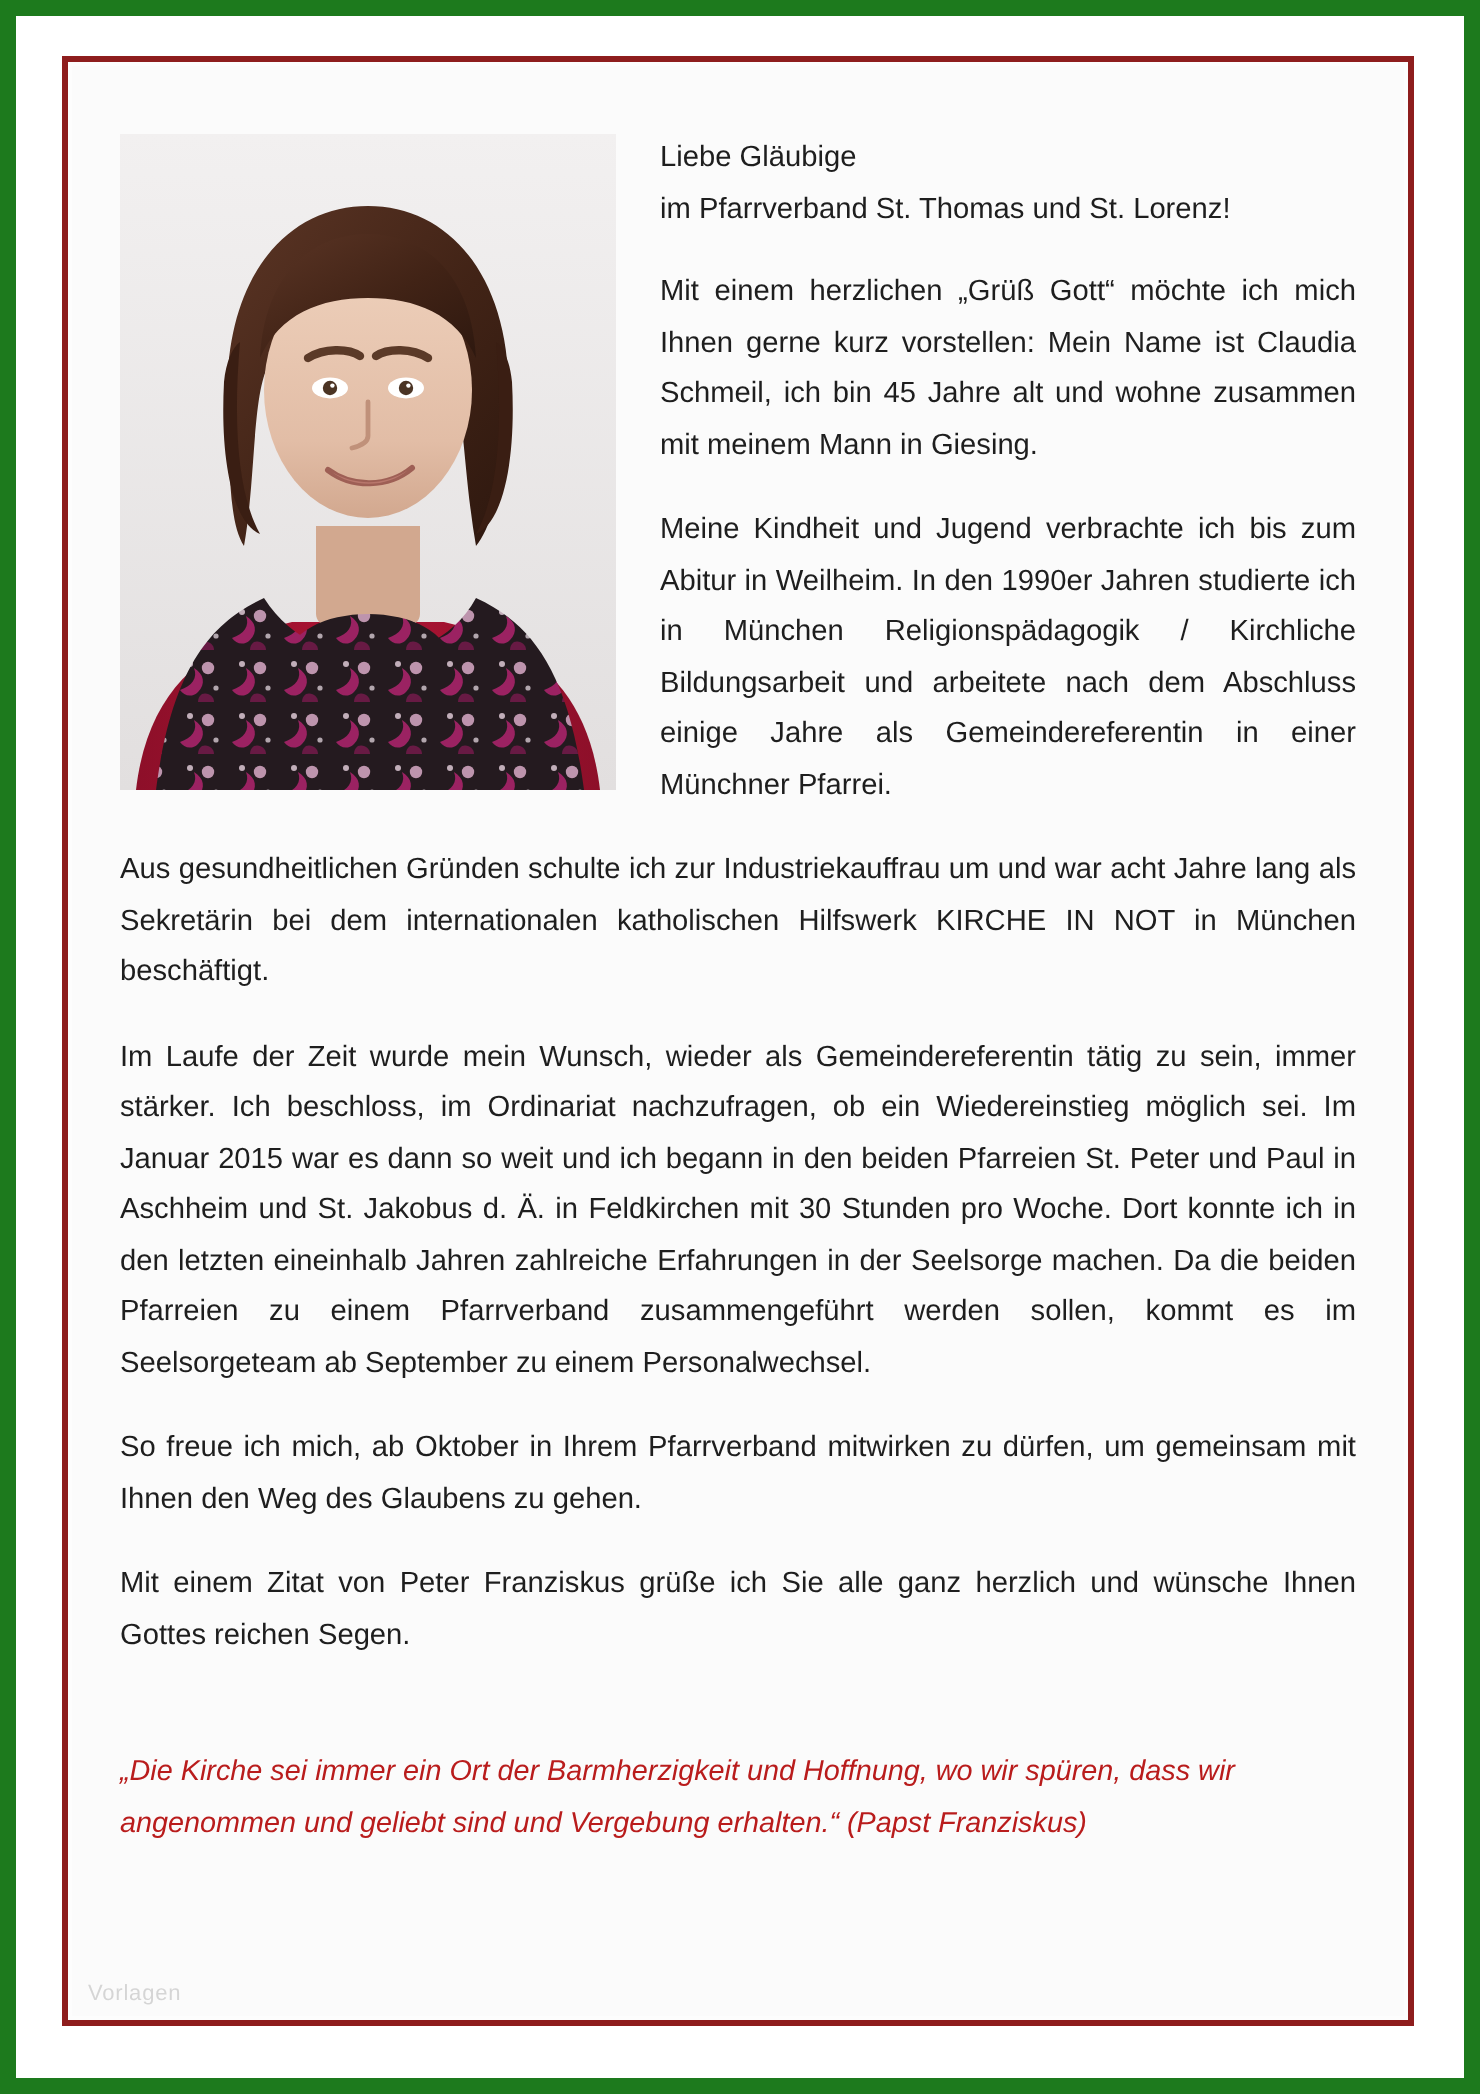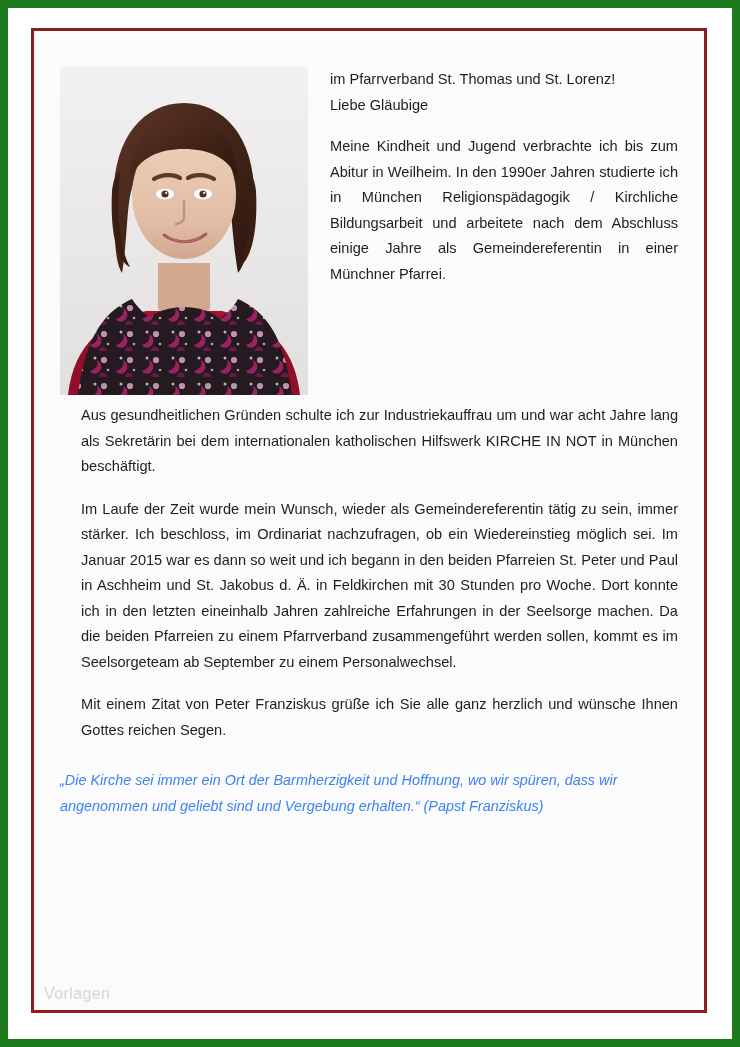--- a/index.html
+++ b/index.html
@@ -80,38 +80,38 @@
     line-height: 25.5px;
     color: #1e1e1e;
     text-align: justify;
     -webkit-hyphens: manual;
     hyphens: manual;
   }
   p.ragged { text-align: left; }
   p.salutation { margin-bottom: 16px; }
   p.salutation .line { display: block; }
 
-  .body-text p { margin-bottom: 17px; margin-left: 21px; }
+  .body-text p { margin-bottom: 17px; }
 
   
   .quote {
-    margin-top: 24px;
+    margin-top: 42px;
     font-style: italic;
     font-size: 14.4px;
     line-height: 26px;
-    color: #3b82f6;
+    color: #b91c1c;
     text-align: left;
   }
 
   
   .watermark {
     position: absolute;
     left: 10px;
     bottom: 7px;
-    font-size: 16px;
+    font-size: 11px;
     letter-spacing: .4px;
     color: #cfcfcf;
     opacity: .85;
     user-select: none;
   }
 </style>
 </head>
 <body>
 
 <div class="page">
@@ -186,30 +186,32 @@
               <path d="M106 169c12 7 26 7 38-1-10 9-28 9-38 1z" fill="#b8776c"></path>
 
               <path d="M72 232c14 22 38 30 54 30s40-8 52-30c26 12 46 34 54 96H18c8-62 28-84 54-96z" fill="url(#paisley)"></path>
               <path d="M64 244c-18 12-32 36-38 84h48c-8-28-10-58-10-84z" fill="url(#paisley)"></path>
               <path d="M184 244c18 12 32 36 38 84h-48c8-28 10-58 10-84z" fill="url(#paisley)"></path>
               <ellipse cx="124" cy="262" rx="40" ry="22" fill="url(#paisley)"></ellipse>
             </svg>
           </div>
 
           <p class="salutation ragged">
+            <span class="line">Liebe Gläubige</span>
             <span class="line">im Pfarrverband St. Thomas und St. Lorenz!</span>
-            <span class="line">Liebe Gläubige</span>
           </p>
 
+          <p>Mit einem herzlichen „Grüß Gott“ möchte ich mich Ihnen gerne kurz vorstellen: Mein Name ist Claudia Schmeil, ich bin 45 Jahre alt und wohne zusammen mit meinem Mann in Giesing.</p>
           <p>Meine Kindheit und Jugend verbrachte ich bis zum Abitur in Weilheim. In den 1990er Jahren studierte ich in München Religionspädagogik / Kirchliche Bildungsarbeit und arbeitete nach dem Abschluss einige Jahre als Gemeindereferentin in einer Münchner Pfarrei.</p>
         </div>
 
         <div class="body-text">
           <p>Aus gesundheitlichen Gründen schulte ich zur Industriekauffrau um und war acht Jahre lang als Sekretärin bei dem internationalen katholischen Hilfswerk KIRCHE IN NOT in München beschäftigt.</p>
           <p>Im Laufe der Zeit wurde mein Wunsch, wieder als Gemeindereferentin tätig zu sein, immer stärker. Ich beschloss, im Ordinariat nachzufragen, ob ein Wiedereinstieg möglich sei. Im Januar 2015 war es dann so weit und ich begann in den beiden Pfarreien St. Peter und Paul in Aschheim und St. Jakobus d. Ä. in Feldkirchen mit 30 Stunden pro Woche. Dort konnte ich in den letzten eineinhalb Jahren zahlreiche Erfahrungen in der Seelsorge machen. Da die beiden Pfarreien zu einem Pfarrverband zusammengeführt werden sollen, kommt es im Seelsorgeteam ab September zu einem Personalwechsel.</p>
+          <p>So freue ich mich, ab Oktober in Ihrem Pfarrverband mitwirken zu dürfen, um gemeinsam mit Ihnen den Weg des Glaubens zu gehen.</p>
           <p>Mit einem Zitat von Peter Franziskus grüße ich Sie alle ganz herzlich und wünsche Ihnen Gottes reichen Segen.</p>
         </div>
 
         <p class="quote">„Die Kirche sei immer ein Ort der Barmherzigkeit und Hoffnung, wo wir spüren, dass wir angenommen und geliebt sind und Vergebung erhalten.“ (Papst Franziskus)</p>
       </div>
 
       <div class="watermark">Vorlagen</div>
     </div>
   </div>
 </div>

